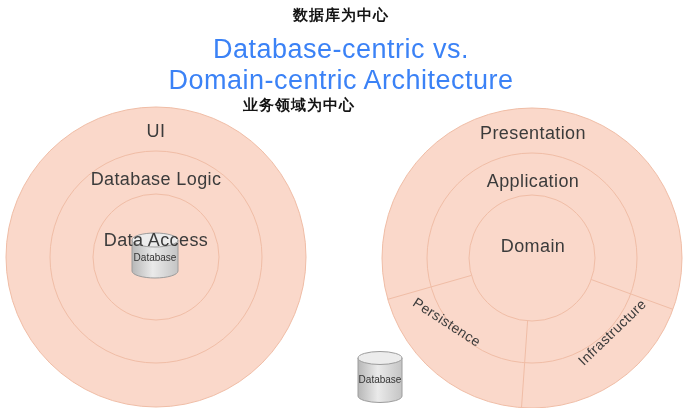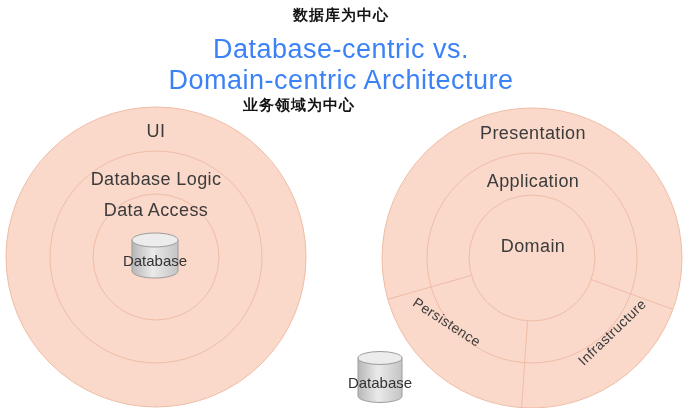--- a/index.html
+++ b/index.html
@@ -24,21 +24,21 @@
     font-size:18px;color:#3b3b3b;letter-spacing:0.4px;white-space:nowrap;
   }
   .rot-label{
     position:absolute;font-size:14px;color:#3b3b3b;
     letter-spacing:0.4px;white-space:nowrap;
   }
   .rot-persistence{left:447px;top:322px;transform:translate(-50%,-50%) rotate(33deg);}
   .rot-infrastructure{left:612px;top:332px;transform:translate(-50%,-50%) rotate(-44deg);}
   .db-label{
     position:absolute;transform:translateX(-50%);
-    font-size:15px;color:#333333;white-space:nowrap;
+    font-size:10px;color:#333333;white-space:nowrap;
   }
 </style>
 </head>
 <body>
 
 <div class="canvas">
 
   <svg class="layer" width="693" height="410" viewBox="0 0 693 410">
     <defs>
       <linearGradient id="cylGrad" x1="0" y1="0" x2="1" y2="0">
@@ -78,21 +78,21 @@
 
   <div class="main-title">
     <div>Database-centric vs.</div>
     <div>Domain-centric Architecture</div>
   </div>
 
   <div class="zh-label" style="left:299px;top:96px;">业务领域为中心</div>
 
   <div class="layer-label" style="left:156px;top:121px;">UI</div>
   <div class="layer-label" style="left:156px;top:169px;">Database Logic</div>
-  <div class="layer-label" style="left:156px;top:200px;text-align:right;">Data Access</div>
+  <div class="layer-label" style="left:156px;top:230px;text-align:right;">Data Access</div>
   <div class="db-label" style="left:155px;top:252px;">Database</div>
 
   <div class="layer-label" style="left:533px;top:123px;">Presentation</div>
   <div class="layer-label" style="left:533px;top:171px;text-align:right;">Application</div>
   <div class="layer-label" style="left:533px;top:236px;">Domain</div>
   <div class="rot-label rot-persistence">Persistence</div>
   <div class="rot-label rot-infrastructure">Infrastructure</div>
   <div class="db-label" style="left:380px;top:374px;">Database</div>
 
 </div>

